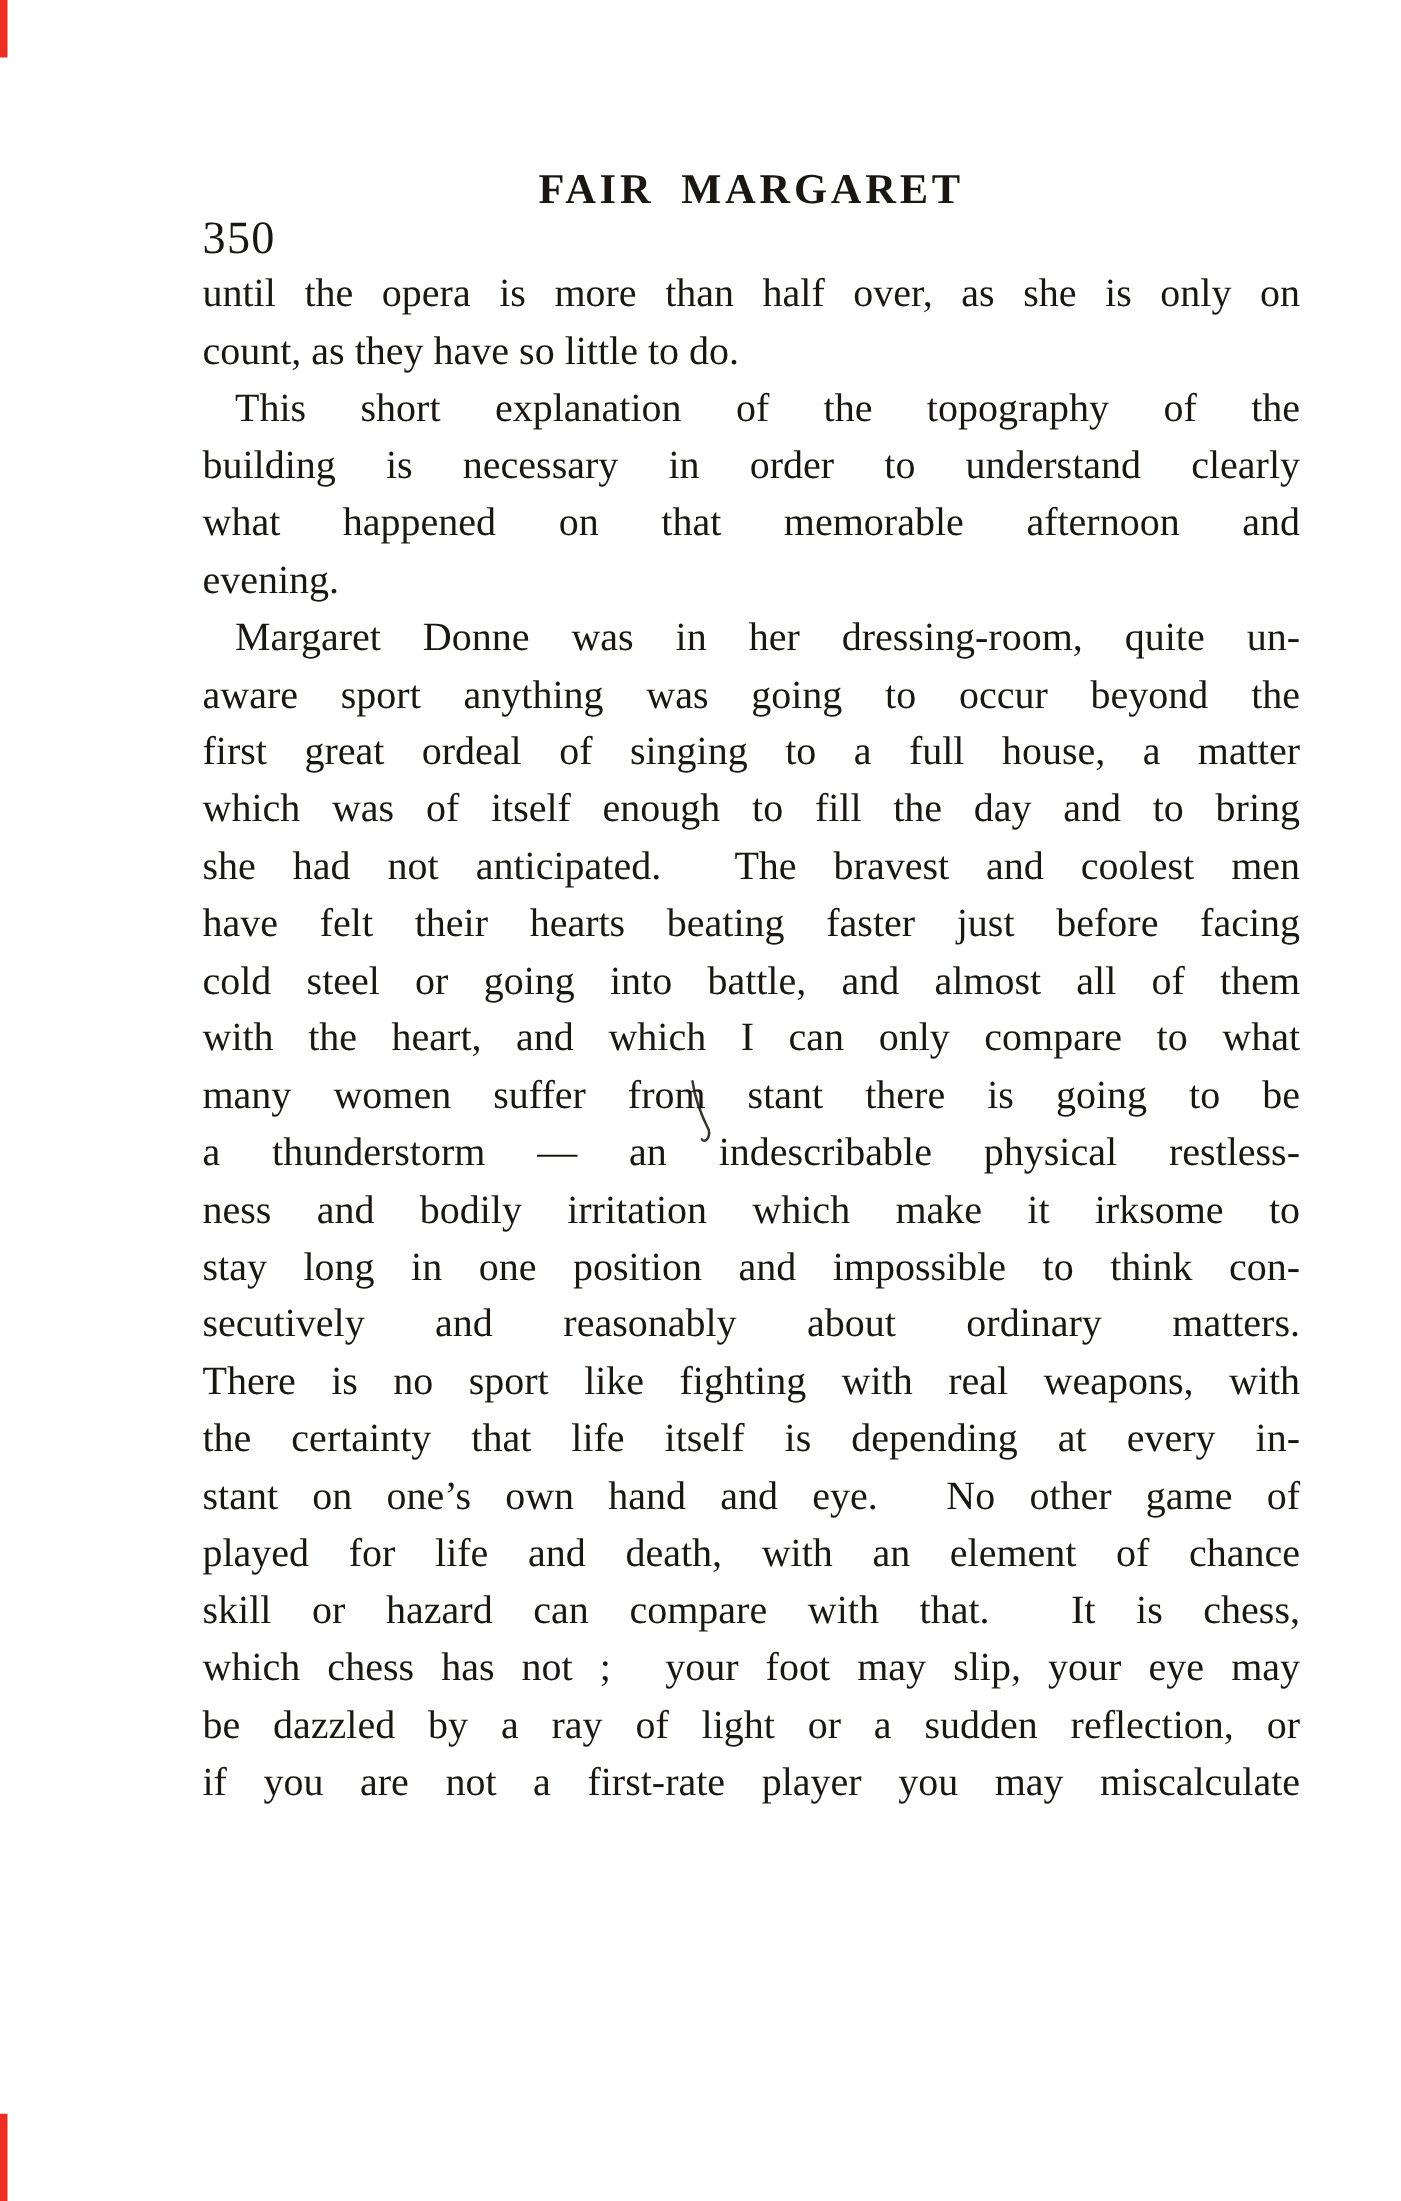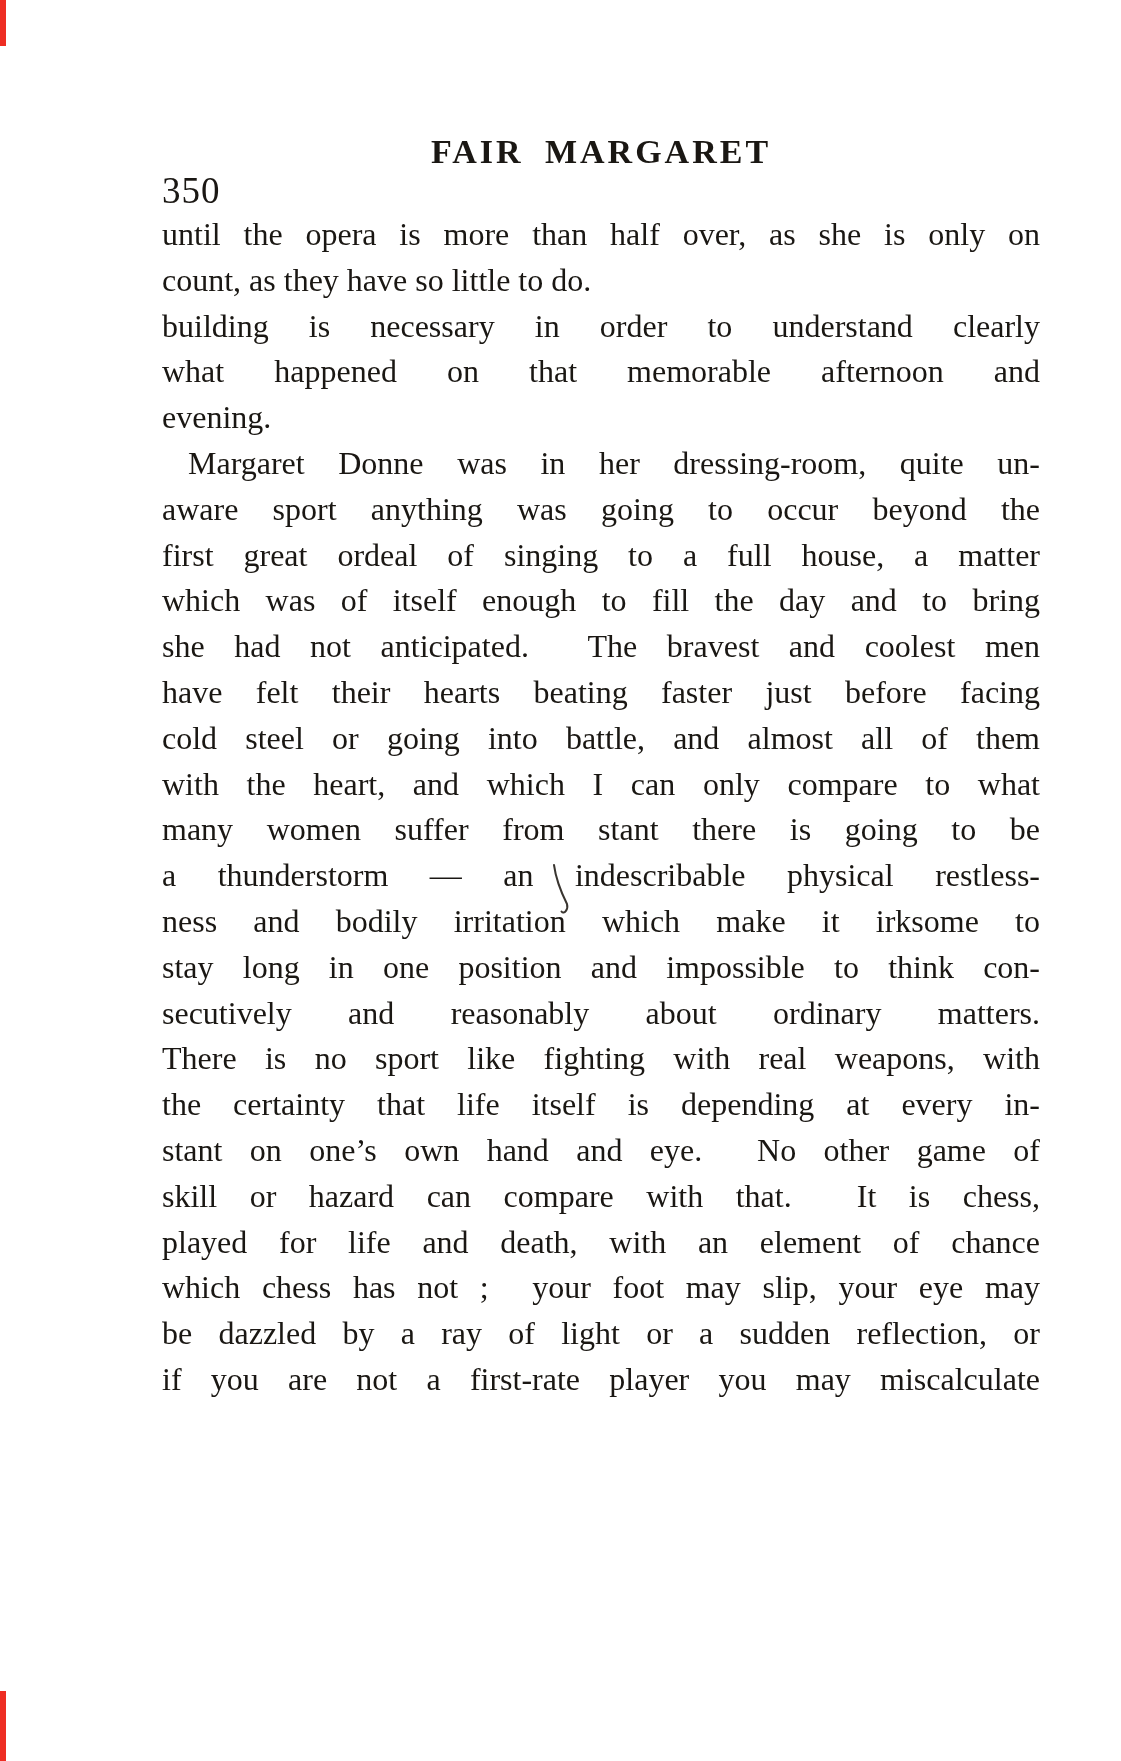--- a/index.html
+++ b/index.html
@@ -63,41 +63,42 @@
 
   <div class="header">
     <span class="folio">350</span>
     <span class="running-title">FAIR MARGARET</span>
   </div>
 
   <div class="text-block">
 
   <p class="line">until the opera is more than half over, as she is only on</p>
       <p class="line para-end">count, as they have so little to do.</p>
+      <p class="line indent">This short explanation of the topography of the</p>
       <p class="line">building is necessary in order to understand clearly</p>
       <p class="line">what happened on that memorable afternoon and</p>
       <p class="line para-end">evening.</p>
       <p class="line indent">Margaret Donne was in her dressing-room, quite un-</p>
       <p class="line">aware sport anything was going to occur beyond the</p>
       <p class="line">first great ordeal of singing to a full house, a matter</p>
       <p class="line">which was of itself enough to fill the day and to bring</p>
       <p class="line">she had not anticipated.&nbsp; The bravest and coolest men</p>
       <p class="line">have felt their hearts beating faster just before facing</p>
       <p class="line">cold steel or going into battle, and almost all of them</p>
       <p class="line">with the heart, and which I can only compare to what</p>
       <p class="line">many women suffer from stant there is going to be</p>
       <p class="line">a thunderstorm — an indescribable physical restless-</p>
       <p class="line">ness and bodily irritation which make it irksome to</p>
       <p class="line">stay long in one position and impossible to think con-</p>
       <p class="line">secutively and reasonably about ordinary matters.</p>
       <p class="line">There is no sport like fighting with real weapons, with</p>
       <p class="line">the certainty that life itself is depending at every in-</p>
       <p class="line">stant on one’s own hand and eye.&nbsp; No other game of</p>
+      <p class="line">played for life and death, with an element of chance</p>
       <p class="line">skill or hazard can compare with that.&nbsp; It is chess,</p>
-      <p class="line">played for life and death, with an element of chance</p>
       <p class="line">which chess has not&nbsp;;&nbsp; your foot may slip, your eye may</p>
       <p class="line">be dazzled by a ray of light or a sudden reflection, or</p>
       <p class="line">if you are not a first-rate player you may miscalculate</p>
     </div>
 
   <svg class="ink-scratch" viewBox="0 0 26 58" width="26" height="58" aria-hidden="true">
     <path d="M 4,3 C 6,18 12,32 17,42 C 18.5,47.5 14,53 11.5,49.5" fill="none" stroke="#241f1a" stroke-width="2" stroke-linecap="round" opacity="0.9"></path>
   </svg>
 
 </div>

